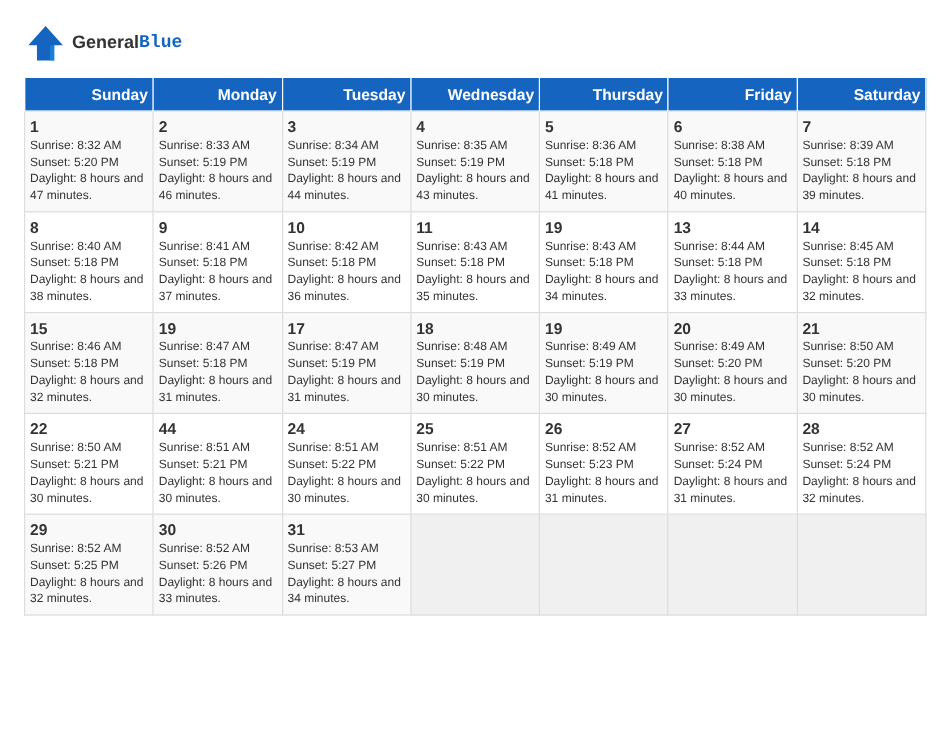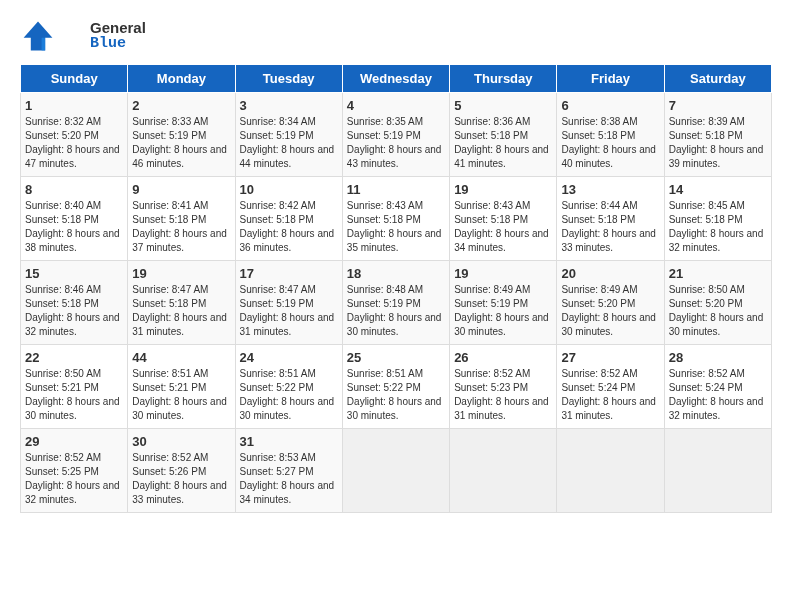--- a/index.html
+++ b/index.html
@@ -19,23 +19,22 @@
       align-items: flex-start;
       margin-bottom: 10px;
     }
     .logo {
       display: flex;
       align-items: center;
       gap: 0px;
     }
     .logo-text {
       display: flex;
-      flex-direction: column;
+      flex-direction: row;
       line-height: 1.1;
-      margin-left: 30px;
     }
     .logo-general {
       font-size: 15px;
       font-weight: bold;
       color: #333;
     }
     .logo-blue {
       font-size: 15px;
       font-weight: bold;
       color: #1565c0;
@@ -62,21 +61,21 @@
       width: 100%;
       border-collapse: collapse;
       table-layout: fixed;
     }
     .calendar-table thead tr th {
       background-color: #1565c0;
       color: #fff;
       font-size: 13px;
       font-weight: bold;
       padding: 6px 4px;
-      text-align: center;
+      text-align: right;
       border: 1px solid #fff;
     }
     .calendar-table tbody tr td {
       vertical-align: top;
       padding: 5px 4px 5px 4px;
       border: 1px solid #ddd;
       background: #fff;
       font-size: 10.5px;
       color: #333;
       height: 82px;

